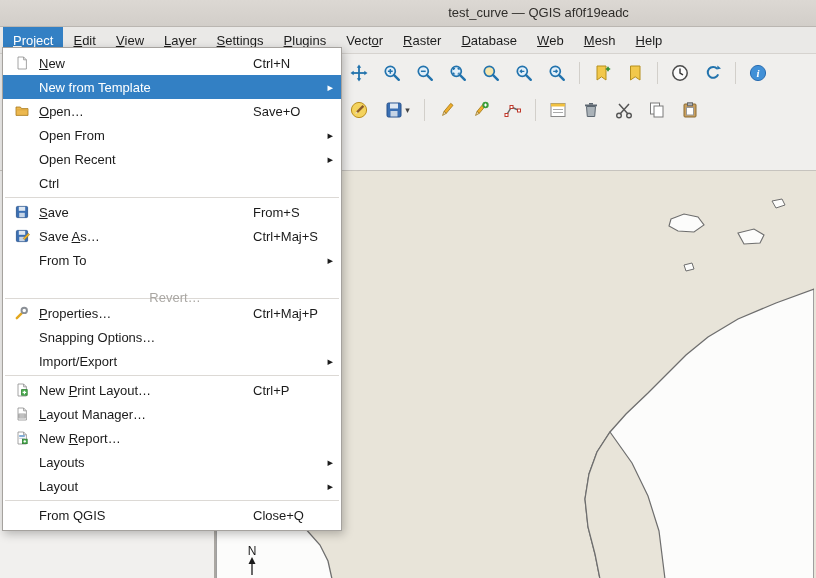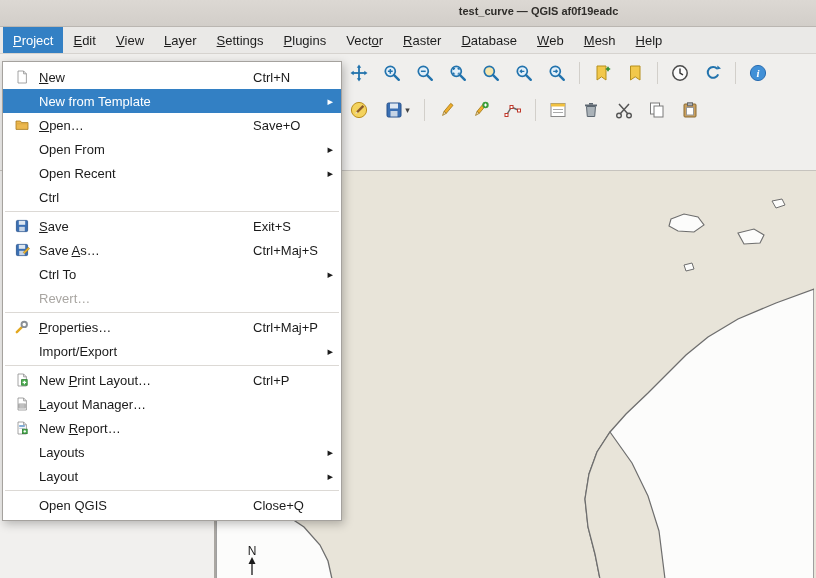--- a/index.html
+++ b/index.html
@@ -12,21 +12,21 @@
   u{text-decoration:underline;}
 
   
   .titlebar{
     height:26px;position:relative;
     background:linear-gradient(var(--titlebar_bg,#dcd8d3),#d2cec9);
     border-bottom:1px solid #bab6b1;
   }
   .titlebar .title{
     position:absolute;top:5px;left:66%;transform:translateX(-50%);
-    font-weight:bold;font-size:11px;color:#2f2d2a;white-space:nowrap;
+    font-weight:normal;font-size:13px;color:#2f2d2a;white-space:nowrap;
   }
 
   
   .menubar{
     height:26px;background:var(--menubar_bg,#eae9e7);
     border-bottom:1px solid #d6d3cf;
     display:flex;align-items:stretch;padding-left:3px;
   }
   .mitem{display:flex;align-items:center;padding:0 10px;color:#1d1d1d;cursor:default;white-space:nowrap;}
   .mitem.active{background:var(--accent,#3380c4);color:#fff;}
@@ -53,27 +53,27 @@
   }
   .left-panel{
     width:216px;height:100%;background:#f1f0ee;
     border-right:2px solid #aaa7a2;flex:0 0 auto;box-sizing:border-box;
   }
   .map{flex:1;height:100%;background:var(--land,#e8e4d9);}
   .map svg{display:block;}
 
   
   .dropdown{
-    position:absolute;left:2px;top:61px;width:340px;padding:3px 0;
+    position:absolute;left:2px;top:47px;width:340px;padding:3px 0;
     background:var(--menu_bg,#fff);border:1px solid #a5a29e;
     box-shadow:2px 3px 9px rgba(0,0,0,.25);z-index:50;box-sizing:border-box;
   }
   .mrow{height:24px;display:flex;align-items:center;position:relative;padding:0 8px;color:#1b1b1b;cursor:default;}
   .mrow.hl{background:var(--accent,#3380c4);color:#fff;text-align:center;}
-  .mrow.dis{color:var(--disabled_text,#a9a6a2);}
+  .mrow.dis{color:var(--disabled_text,#a9a6a2);flex-direction:column;}
   .micon{width:22px;height:18px;display:flex;align-items:center;justify-content:center;flex:0 0 auto;}
   .micon svg{width:16px;height:16px;display:block;}
   .mlabel{margin-left:6px;white-space:nowrap;}
   .mshortcut{position:absolute;left:250px;white-space:nowrap;}
   .marrow{position:absolute;right:8px;font-size:11px;}
   .msep{height:1px;background:#dcd9d5;margin:2px 2px;}
 </style>
 </head>
 <body>
 
@@ -378,55 +378,59 @@
     <div class="msep"></div>
     <div class="mrow">
       <span class="micon">
         <svg viewBox="0 0 20 20">
           <rect x="3" y="3" width="14" height="14" rx="1.5" fill="#3a6fb3" stroke="#27508a"></rect>
           <rect x="6" y="3.5" width="8" height="5" fill="#dfe8f2"></rect>
           <rect x="6.5" y="11" width="7" height="5.5" fill="#c6d4e5"></rect>
         </svg>
       </span>
       <span class="mlabel"><u>S</u>ave</span>
-      <span class="mshortcut">Exit+S</span>
+      <span class="mshortcut">From+S</span>
     </div>
     <div class="mrow">
       <span class="micon">
         <svg viewBox="0 0 20 20">
           <rect x="3" y="3" width="14" height="14" rx="1.5" fill="#3a6fb3" stroke="#27508a"></rect>
           <rect x="6" y="3.5" width="8" height="5" fill="#dfe8f2"></rect>
           <rect x="6.5" y="11" width="7" height="5.5" fill="#c6d4e5"></rect>
           <g transform="rotate(45 14 12)">
             <rect x="12.9" y="5.5" width="2.4" height="9" fill="#f0b52d" stroke="#9c7410" stroke-width="0.6"></rect>
           </g>
         </svg>
       </span>
       <span class="mlabel">Save <u>A</u>s…</span>
       <span class="mshortcut">Ctrl+Maj+S</span>
     </div>
     <div class="mrow">
       <span class="micon"></span>
-      <span class="mlabel">Ctrl To</span>
+      <span class="mlabel">From To</span>
       <span class="marrow">▸</span>
     </div>
     <div class="mrow dis">
       <span class="micon"></span>
       <span class="mlabel">Revert…</span>
     </div>
     <div class="msep"></div>
     <div class="mrow">
       <span class="micon">
         <svg viewBox="0 0 20 20">
           <path d="M3.5 16.5l6-6" stroke="#e3a81f" stroke-width="3" stroke-linecap="round"></path>
           <circle cx="12.8" cy="6.8" r="3.4" fill="none" stroke="#8b9096" stroke-width="2.4"></circle>
         </svg>
       </span>
       <span class="mlabel"><u>P</u>roperties…</span>
       <span class="mshortcut">Ctrl+Maj+P</span>
+    </div>
+    <div class="mrow">
+      <span class="micon"></span>
+      <span class="mlabel">Snapping Options…</span>
     </div>
     <div class="mrow">
       <span class="micon"></span>
       <span class="mlabel">Import/Export</span>
       <span class="marrow">▸</span>
     </div>
     <div class="msep"></div>
     <div class="mrow">
       <span class="micon">
         <svg viewBox="0 0 20 20">
@@ -469,16 +473,16 @@
       <span class="marrow">▸</span>
     </div>
     <div class="mrow">
       <span class="micon"></span>
       <span class="mlabel">Layout</span>
       <span class="marrow">▸</span>
     </div>
     <div class="msep"></div>
     <div class="mrow">
       <span class="micon"></span>
-      <span class="mlabel">Open QGIS</span>
+      <span class="mlabel">From QGIS</span>
       <span class="mshortcut">Close+Q</span>
     </div>
   </div>
 
 </body></html>

